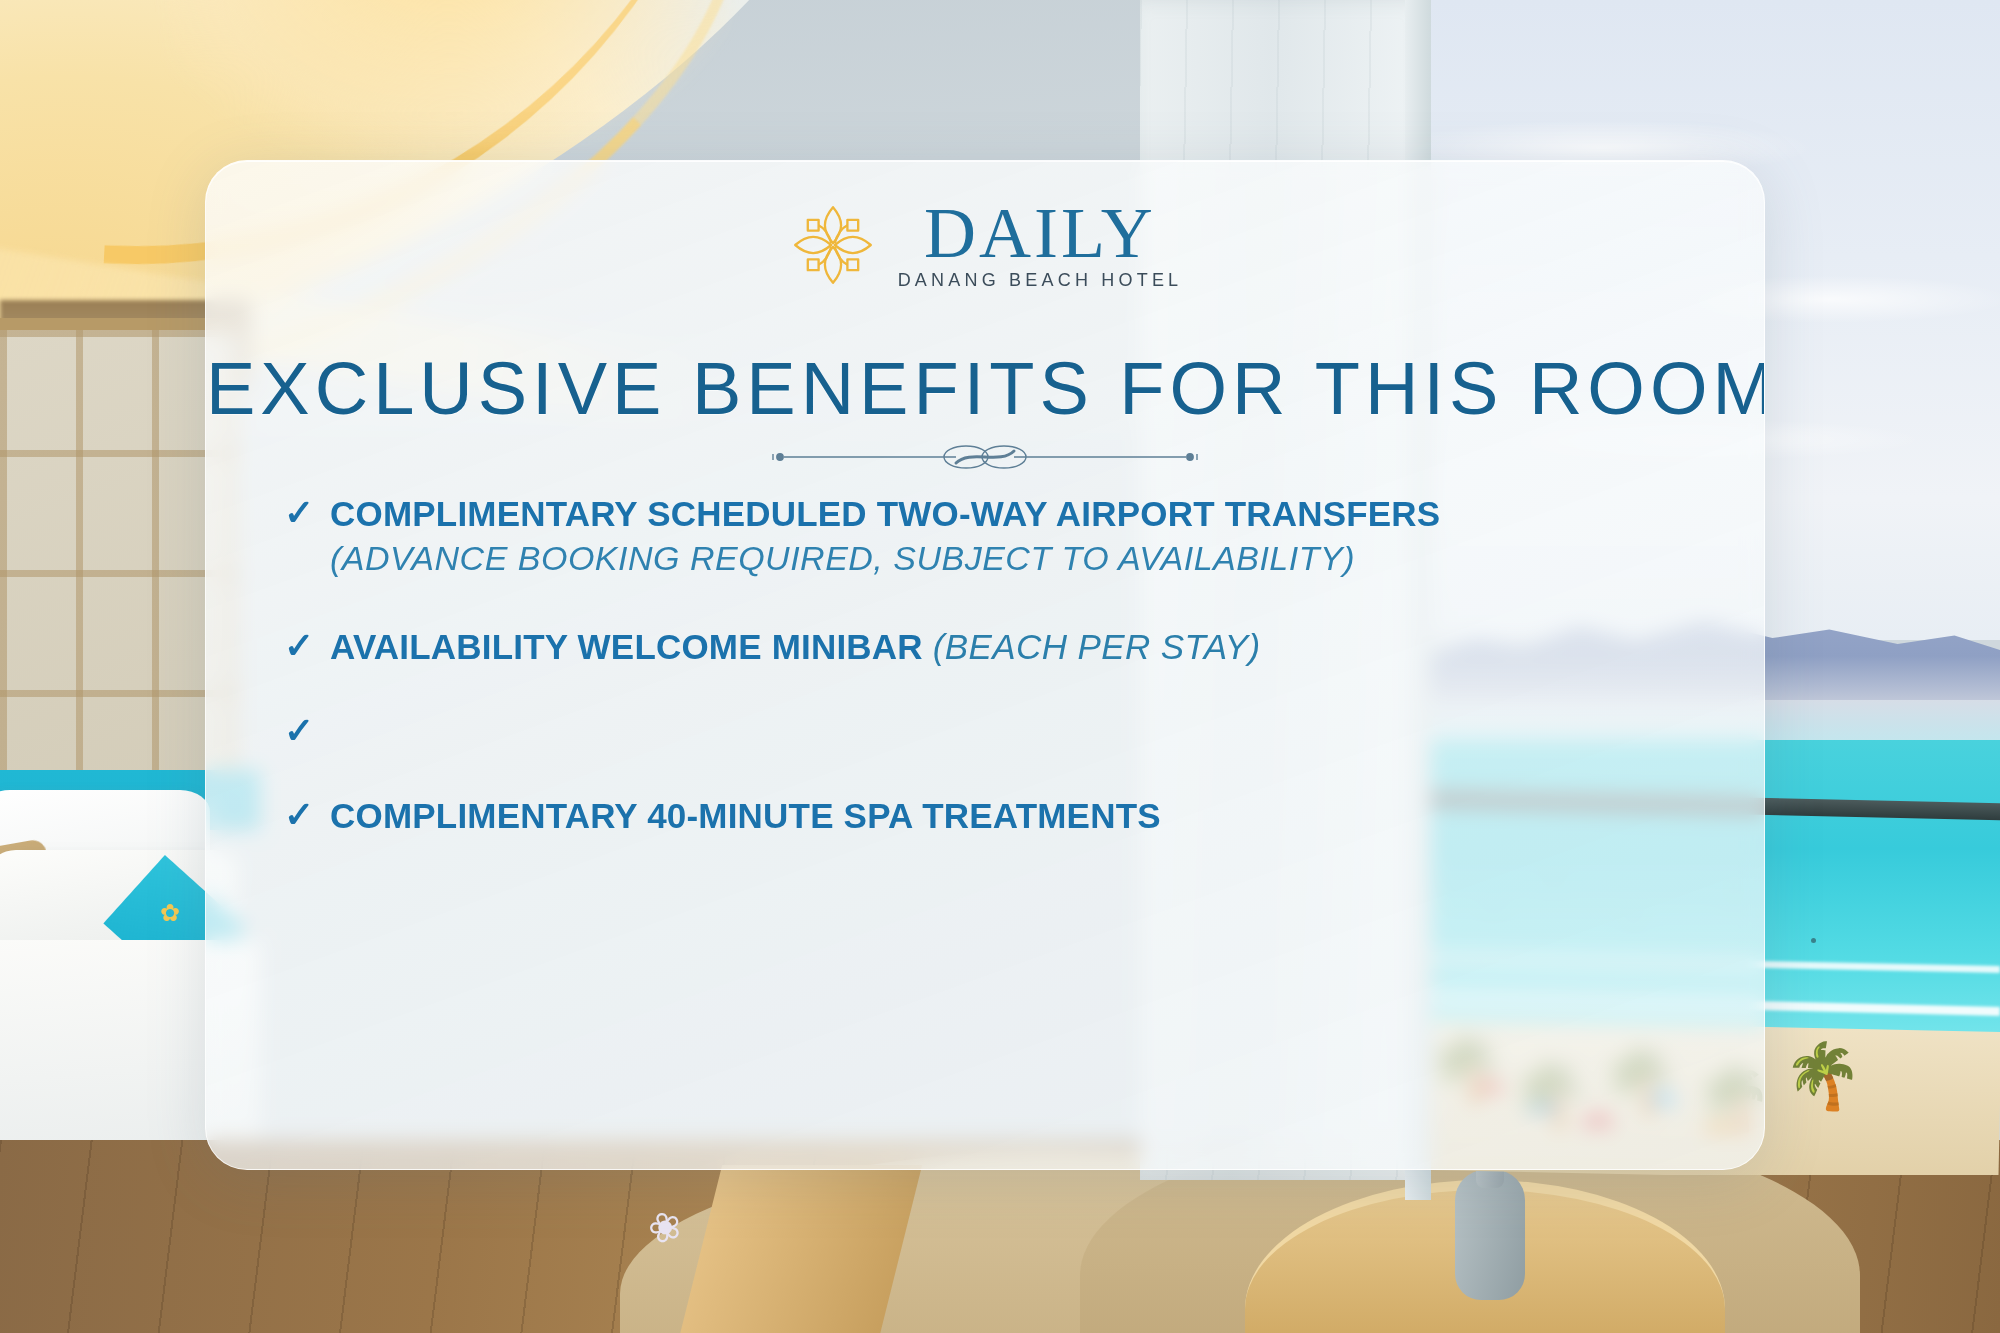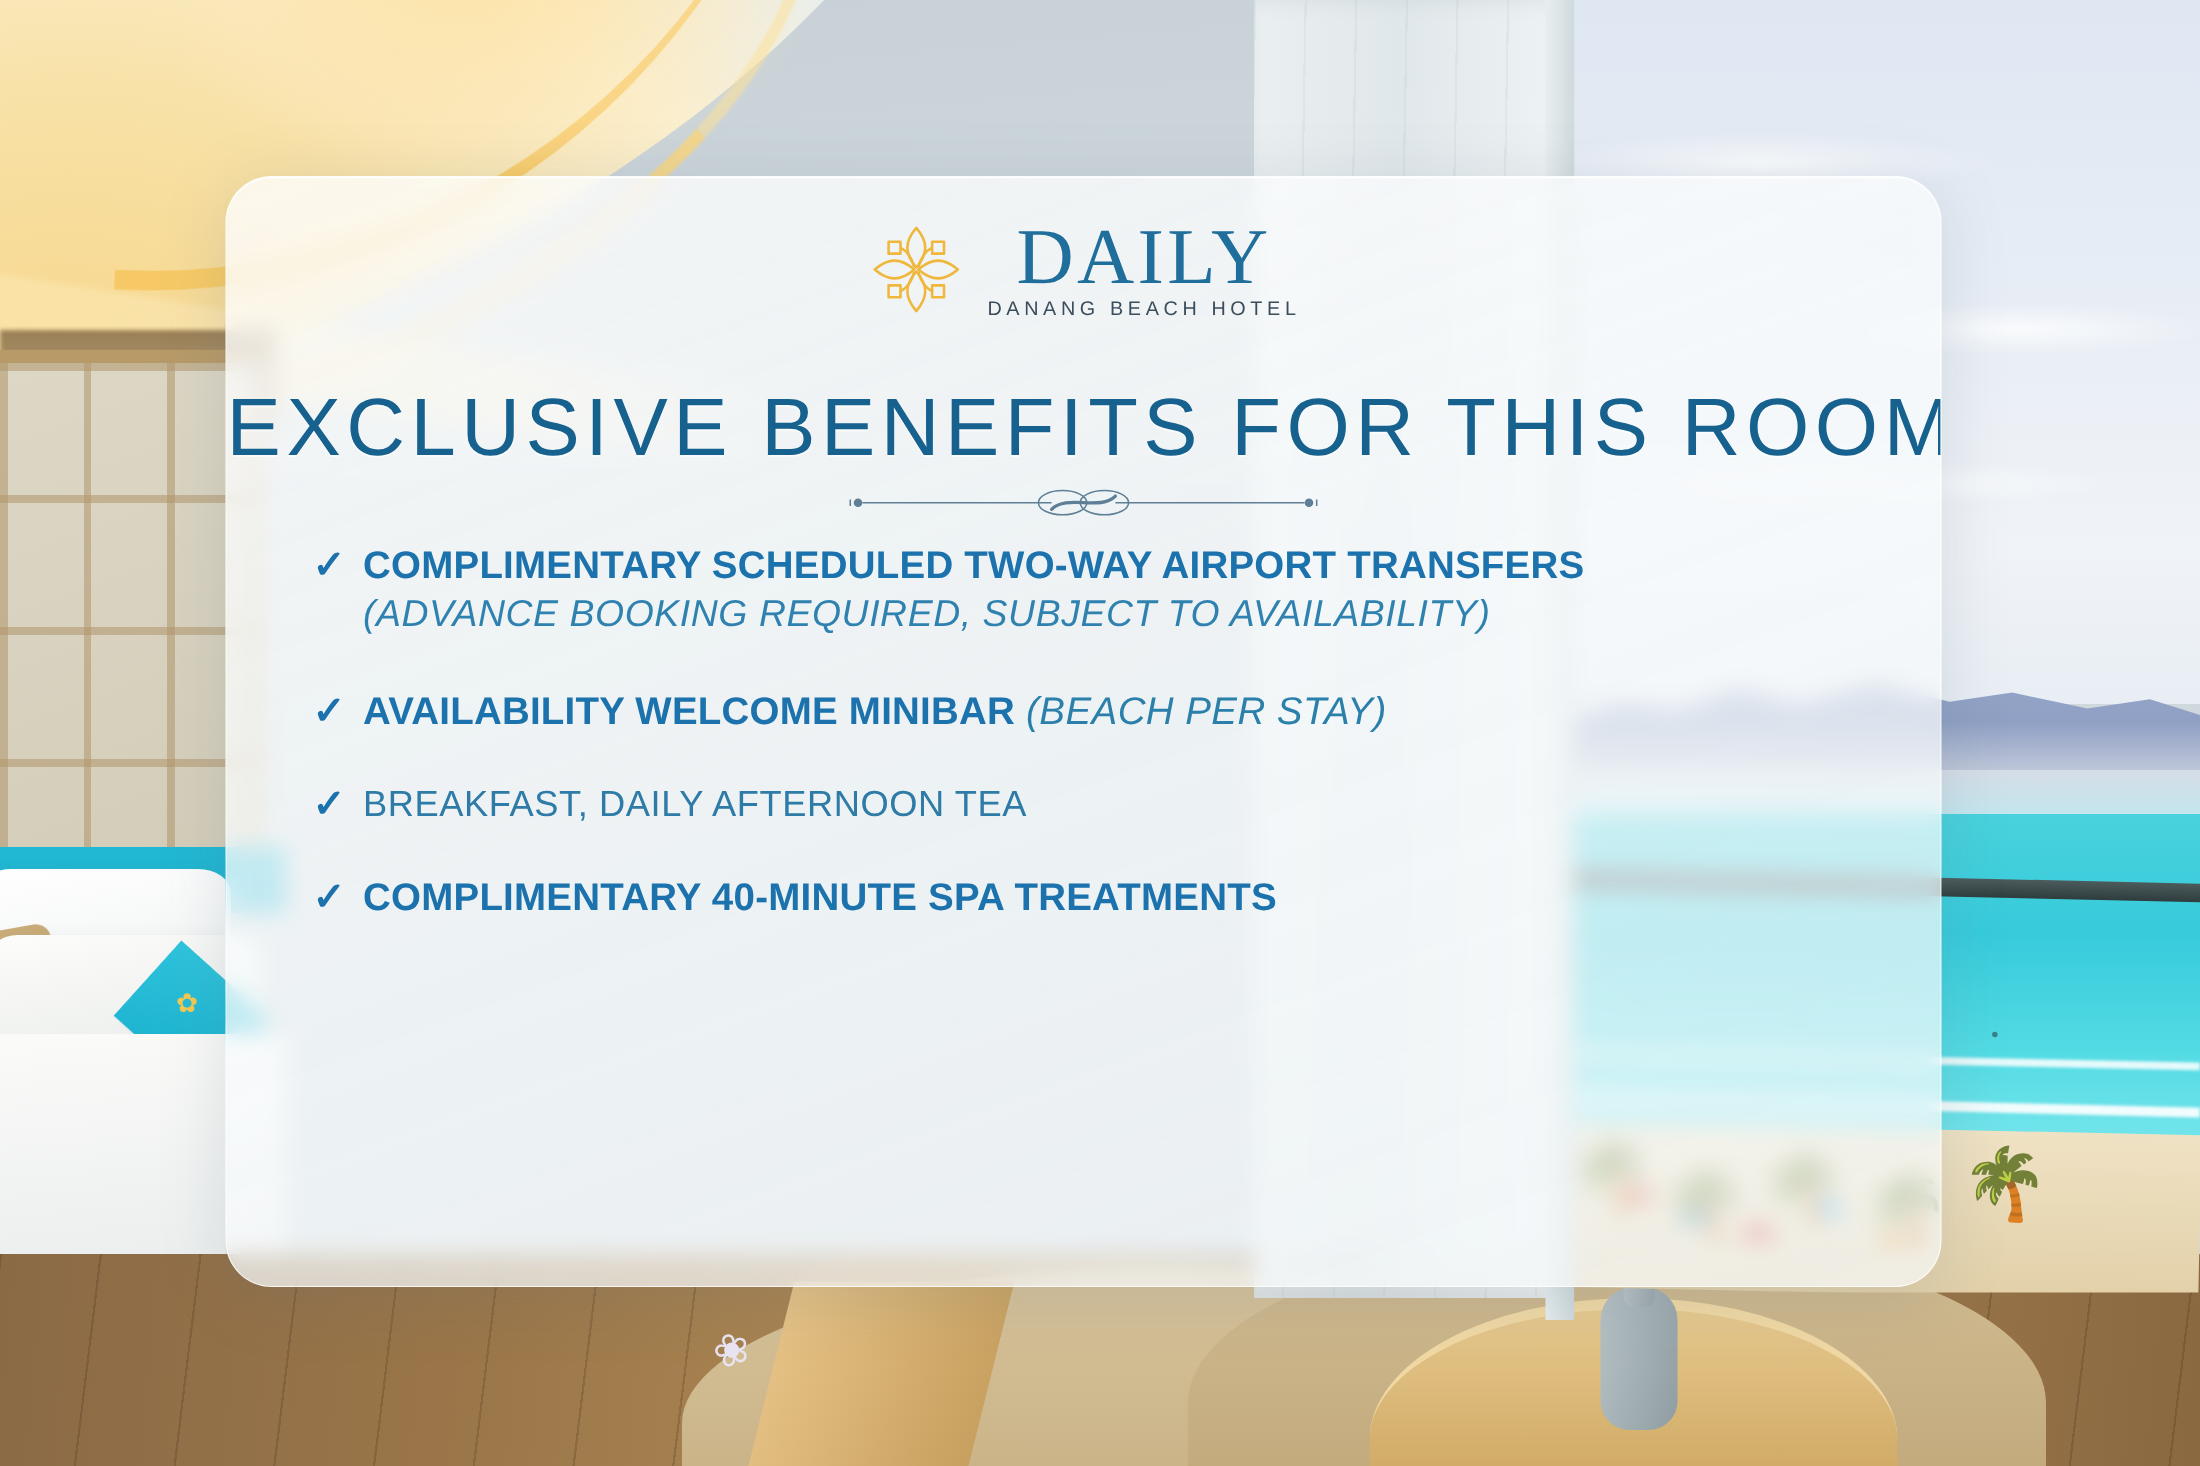--- a/index.html
+++ b/index.html
@@ -305,21 +305,20 @@
             <span class="l1">
               <span>AVAILABILITY WELCOME MINIBAR</span>
               <span class="ital">(BEACH PER STAY)</span>
             </span>
           </span>
         </div>
 
         <div class="benefit sp-c">
           <span class="check">✓</span>
           <span class="btext">
-            <span class="l2" style="display:block;">BREAKFAST, DAILY AFTERNOON TEA</span>
           </span>
         </div>
 
         <div class="benefit">
           <span class="check">✓</span>
           <span class="btext">
             <span class="l1">COMPLIMENTARY 40-MINUTE SPA TREATMENTS</span>
           </span>
         </div>
 

